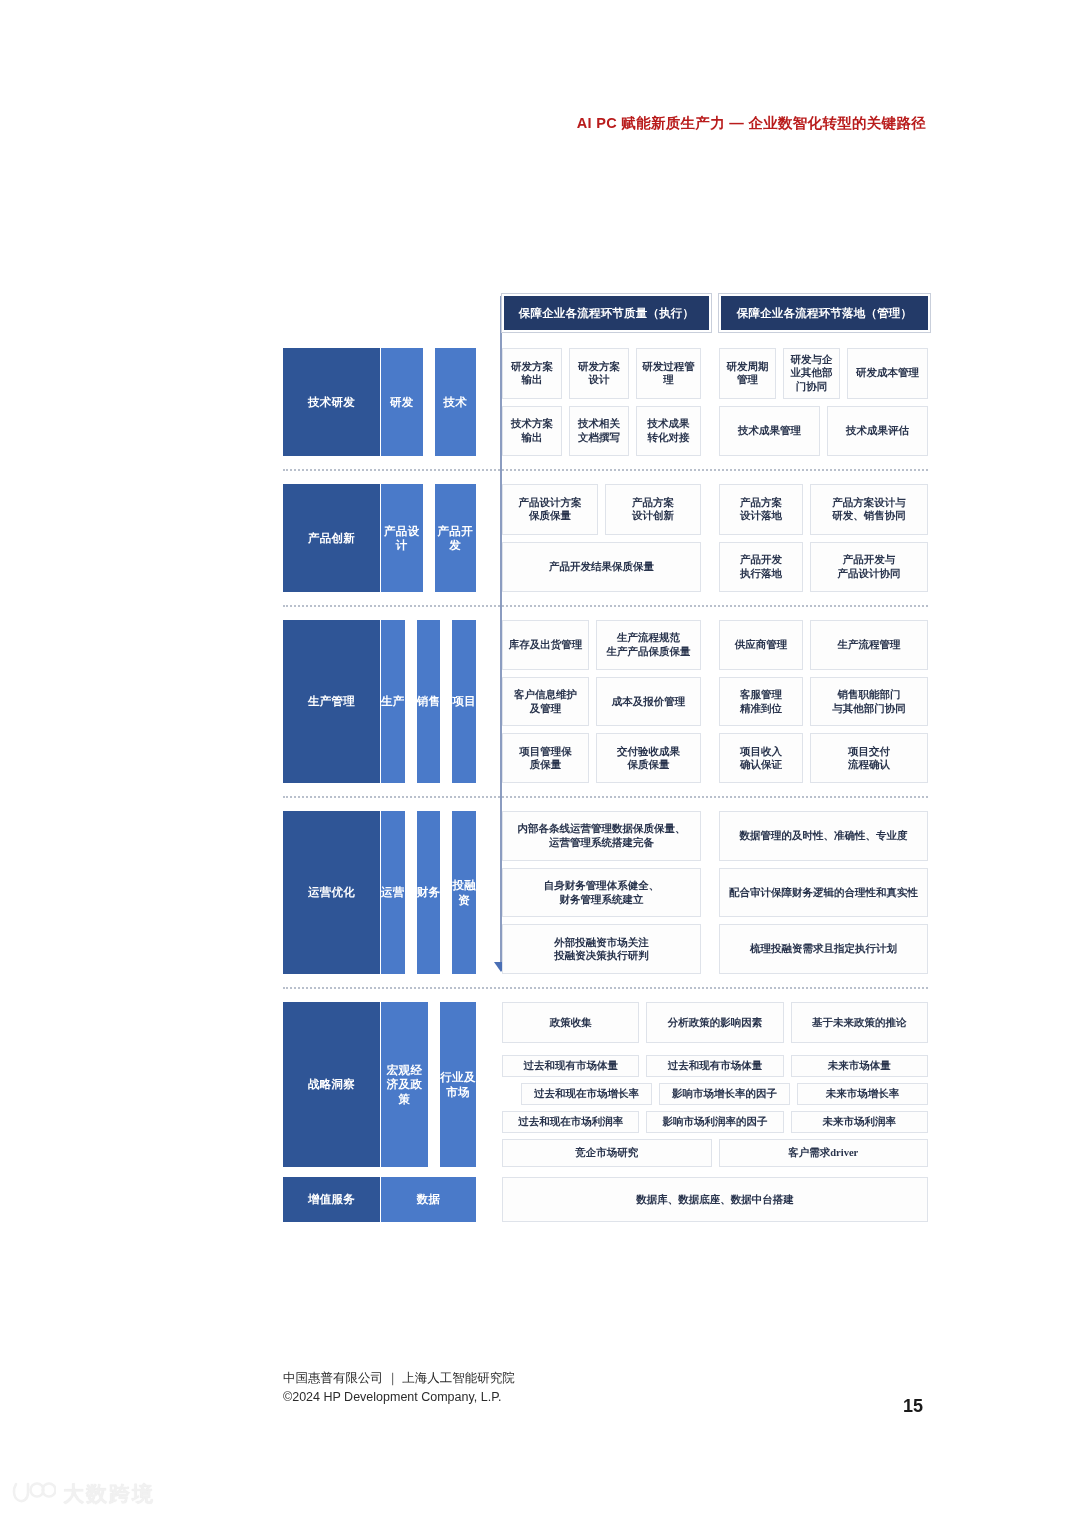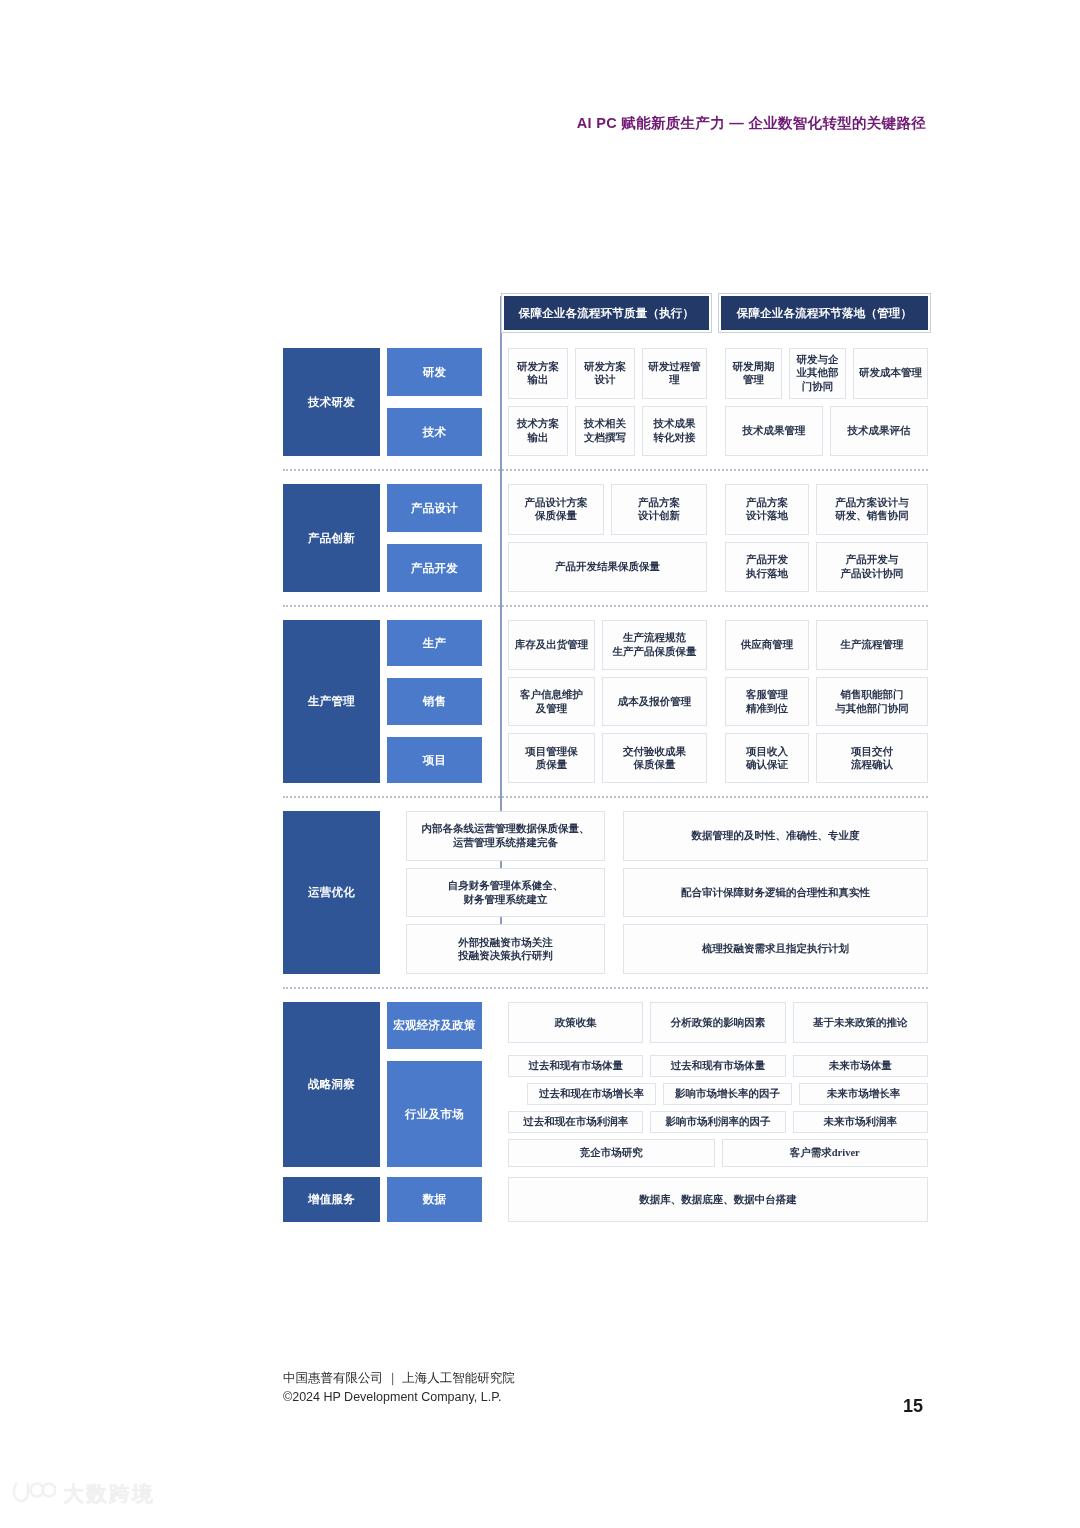--- a/index.html
+++ b/index.html
@@ -17,21 +17,21 @@
 
   
   .running-head {
     position: absolute;
     top: 114px;
     left: 0;
     width: 926px;
     text-align: right;
     font-size: 14.5px;
     font-weight: bold;
-    color: #701a75;
+    color: #b91c1c;
     letter-spacing: 0.3px;
     white-space: nowrap;
   }
 
   
   .diagram {
     position: absolute;
     left: 283px;
     top: 296px;
     width: 645px;
@@ -102,23 +102,23 @@
     font-weight: bold;
     display: flex;
     align-items: center;
     justify-content: center;
     text-align: center;
     letter-spacing: .3px;
   }
   .subcol {
     width: 95px;
     flex: 0 0 95px;
-    margin-left: 7px;
-    display: flex;
-    flex-direction: column;
+    margin-left: 1px;
+    display: flex;
+    flex-direction: row;
     gap: 12px;
   }
   .sub {
     background: #4a7ac9;
     color: #ffffff;
     font-size: 11.5px;
     font-weight: bold;
     display: flex;
     align-items: center;
     justify-content: center;
@@ -346,20 +346,25 @@
 流程确认</div>
         </div>
       </div>
     </div>
   </div>
 
   <div class="sep"></div>
 
   <div class="section" style="height:163px;">
     <div class="cat">运营优化</div>
+    <div class="subcol">
+      <div class="sub">运营</div>
+      <div class="sub">财务</div>
+      <div class="sub">投融资</div>
+    </div>
     <div class="rows">
       <div class="row">
         <div class="grp exec">
           <div class="cell">内部各条线运营管理数据保质保量、
 运营管理系统搭建完备</div>
         </div>
         <div class="grp mgmt">
           <div class="cell">数据管理的及时性、准确性、专业度</div>
         </div>
       </div>

